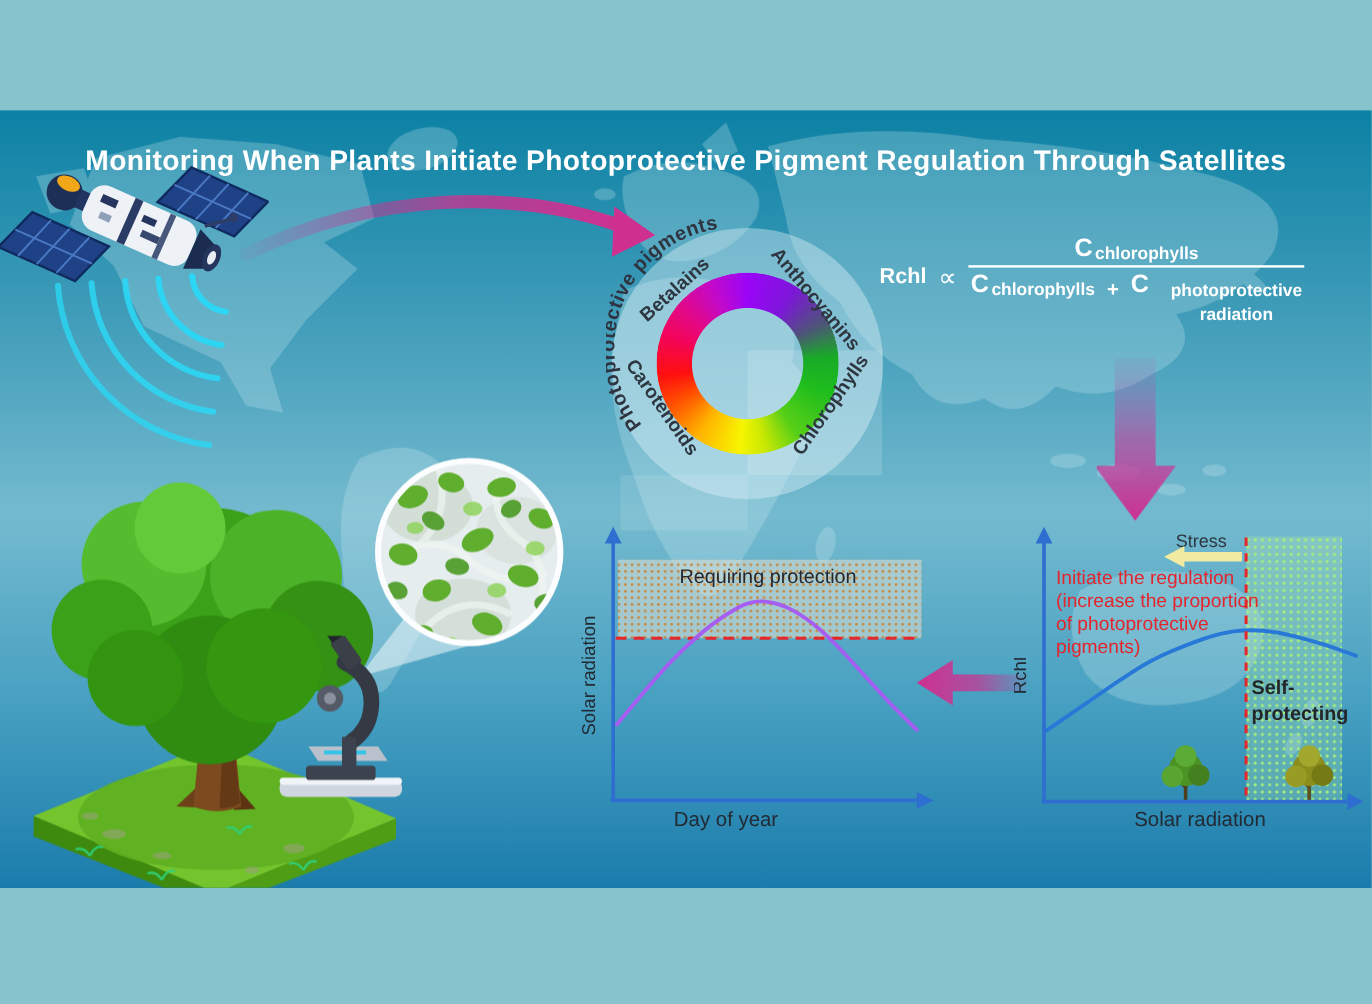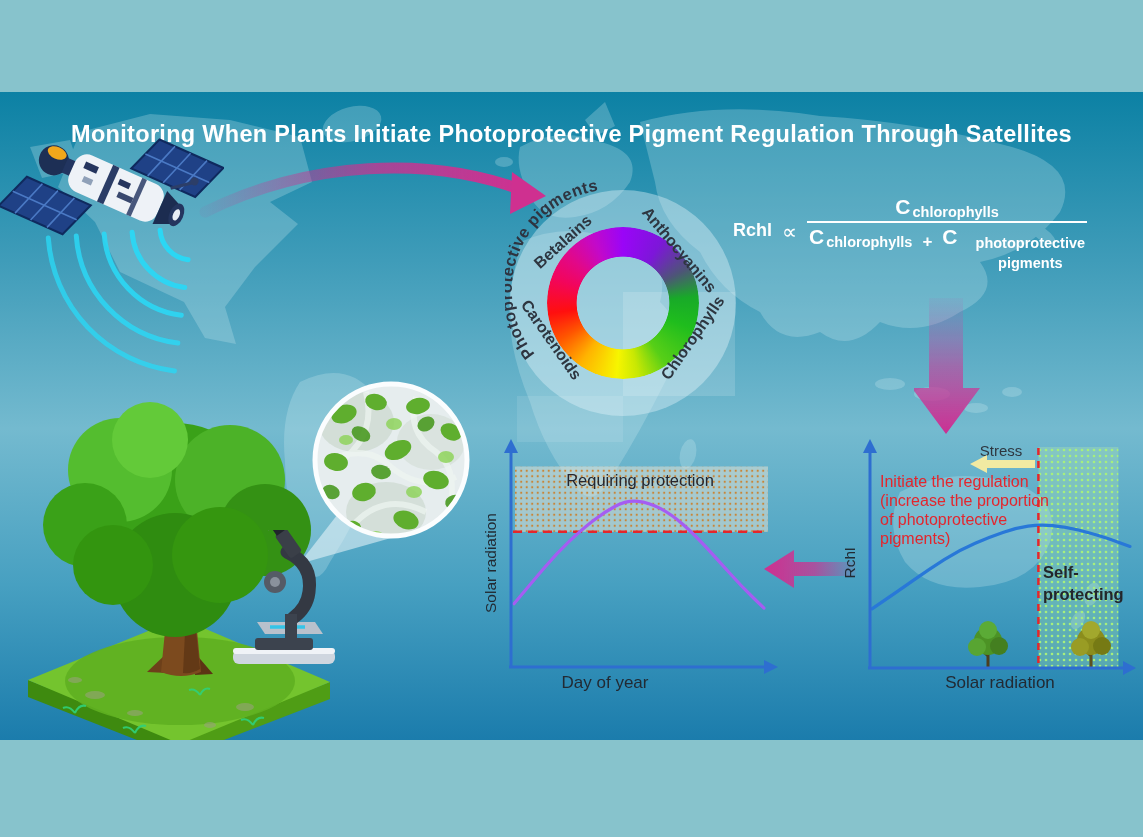--- a/index.html
+++ b/index.html
@@ -164,21 +164,21 @@
       <div class="den">
         <span class="cterm">
             <span class="bigC">C</span>
             <span class="subsc">chlorophylls</span>
           </span>
         <span class="plus">+</span>
         <span class="cterm">
             <span class="bigC">C</span>
           <span class="subblock">
             <span>photoprotective</span>
-            <span>pigments</span>
+            <span>radiation</span>
           </span>
         </span>
       </div>
     </div>
   </div>
 
   <svg class="abs" style="left:914px;top:204px" width="70" height="142" viewBox="0 0 70 142">
     <defs>
       <linearGradient id="downG" x1="0" y1="0" x2="0" y2="1">
         <stop offset="0" stop-color="#b85bb0" stop-opacity="0.08"></stop>

